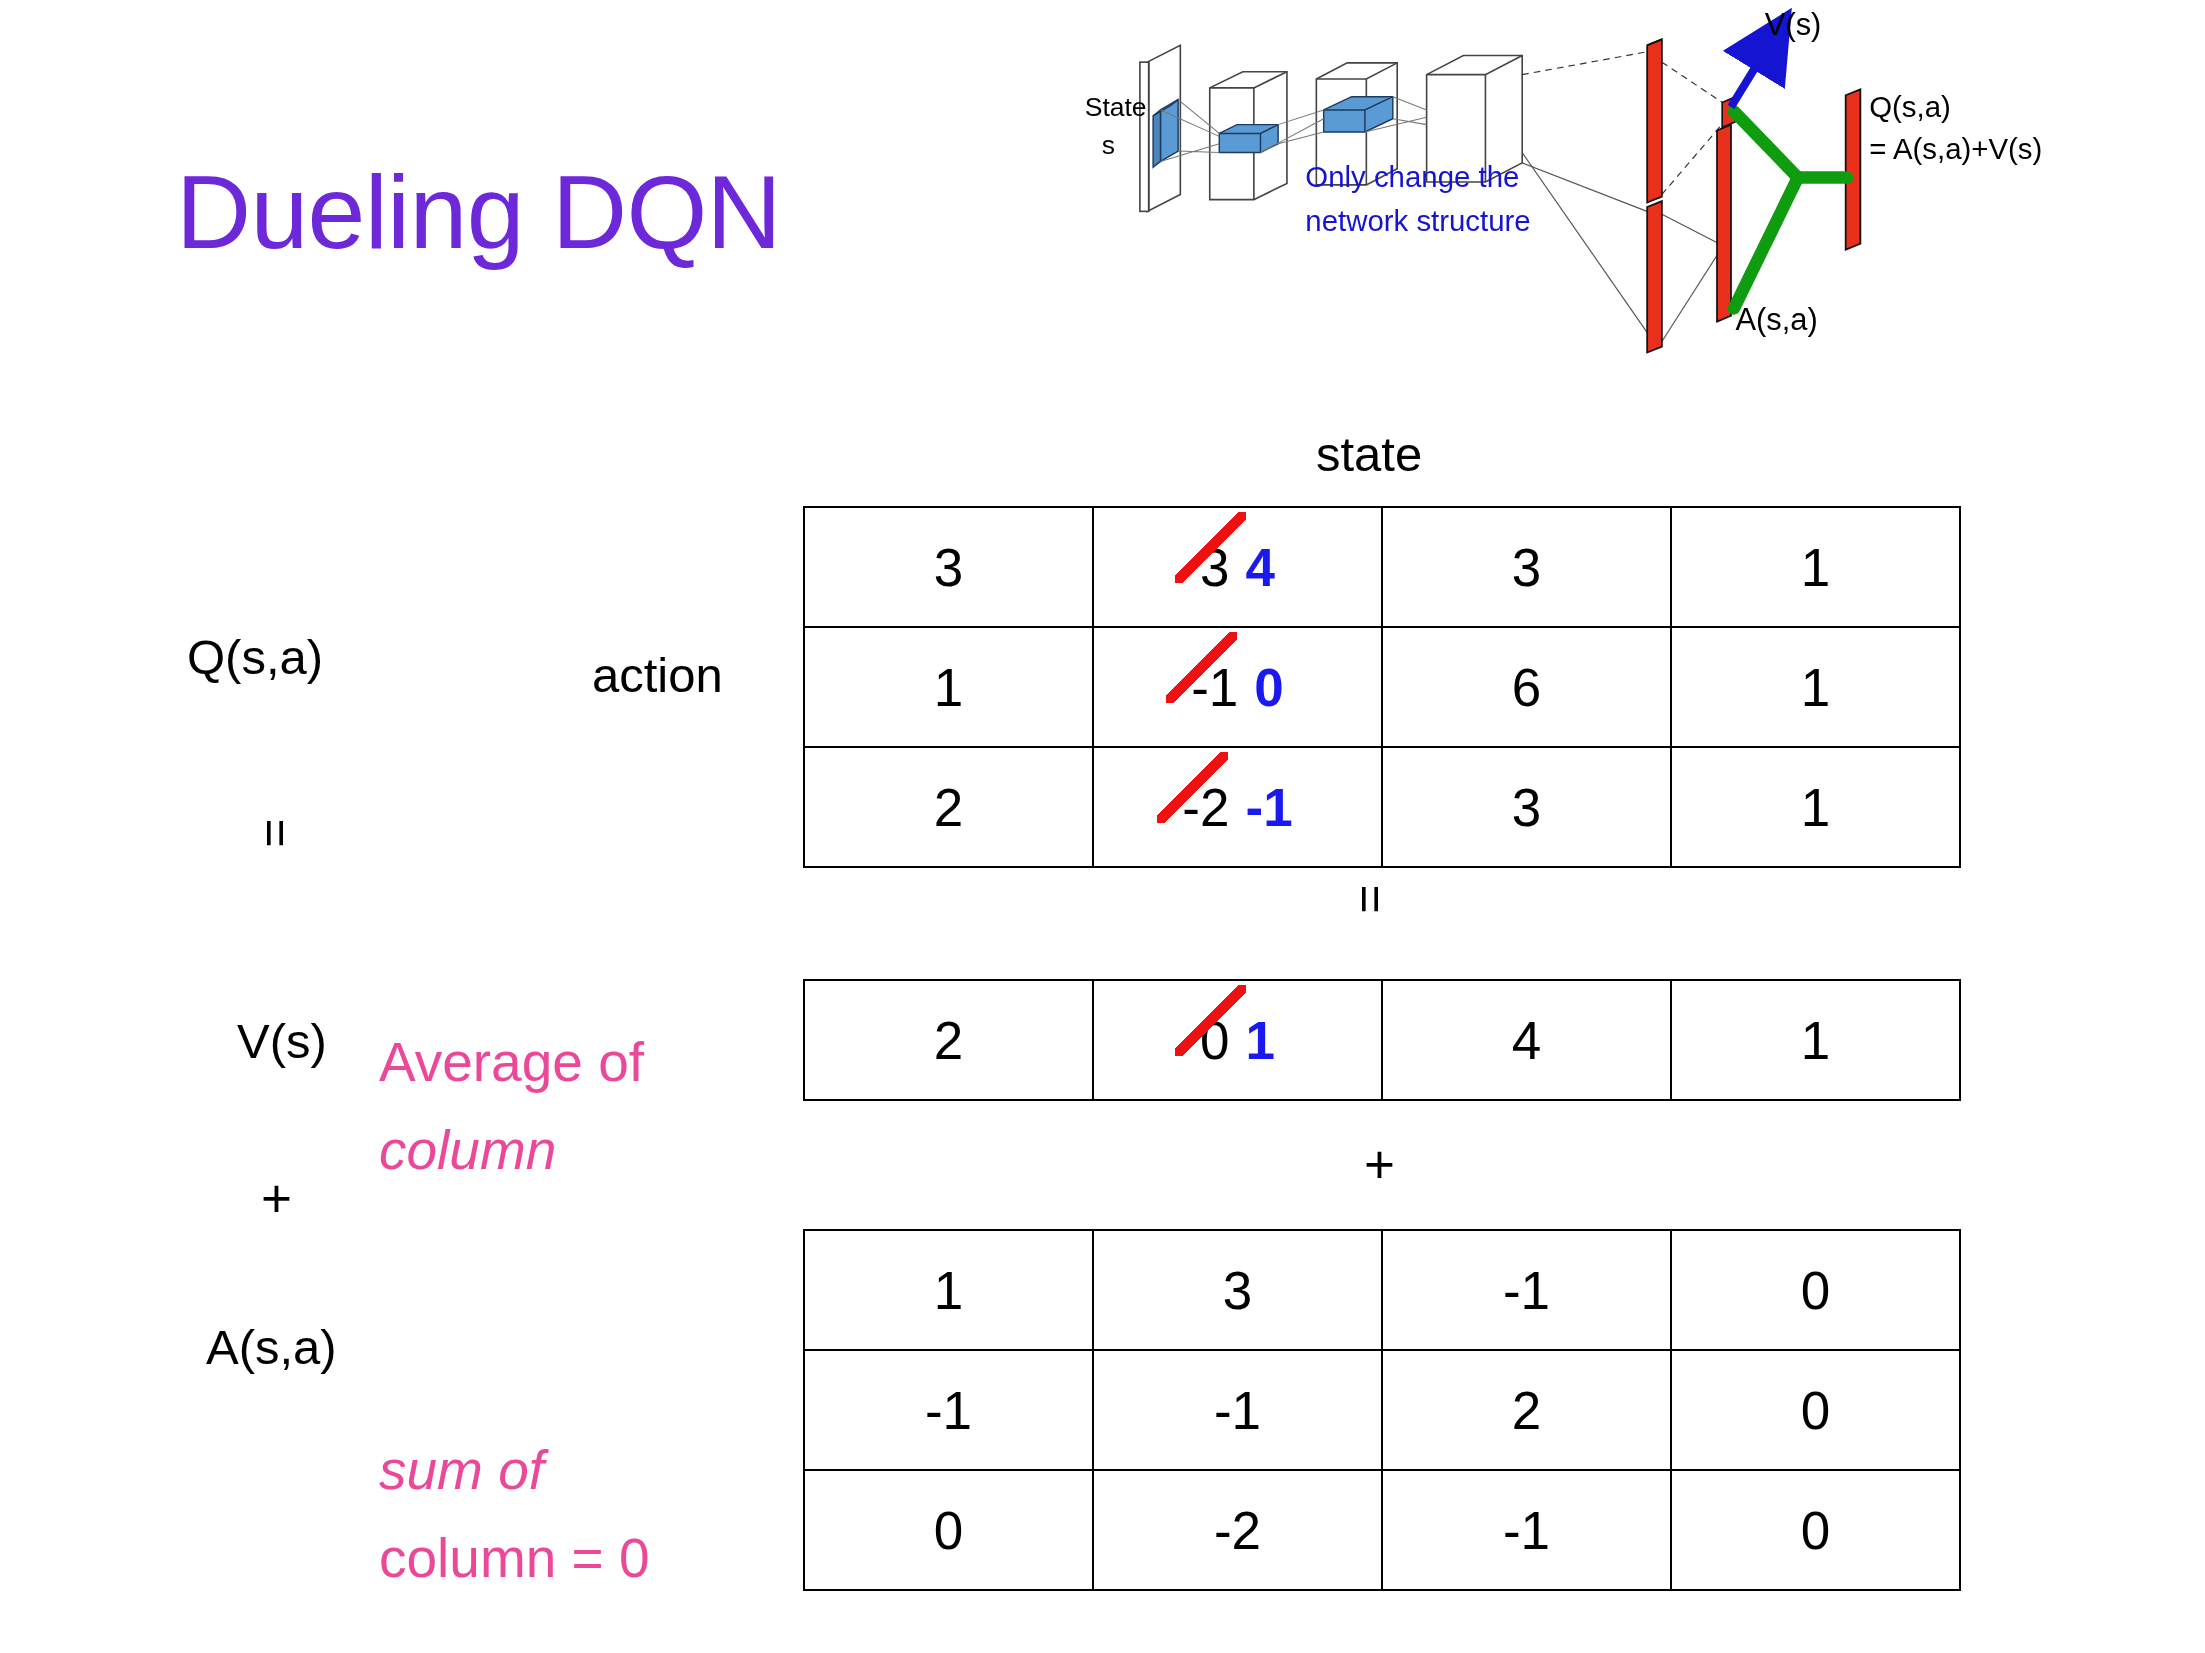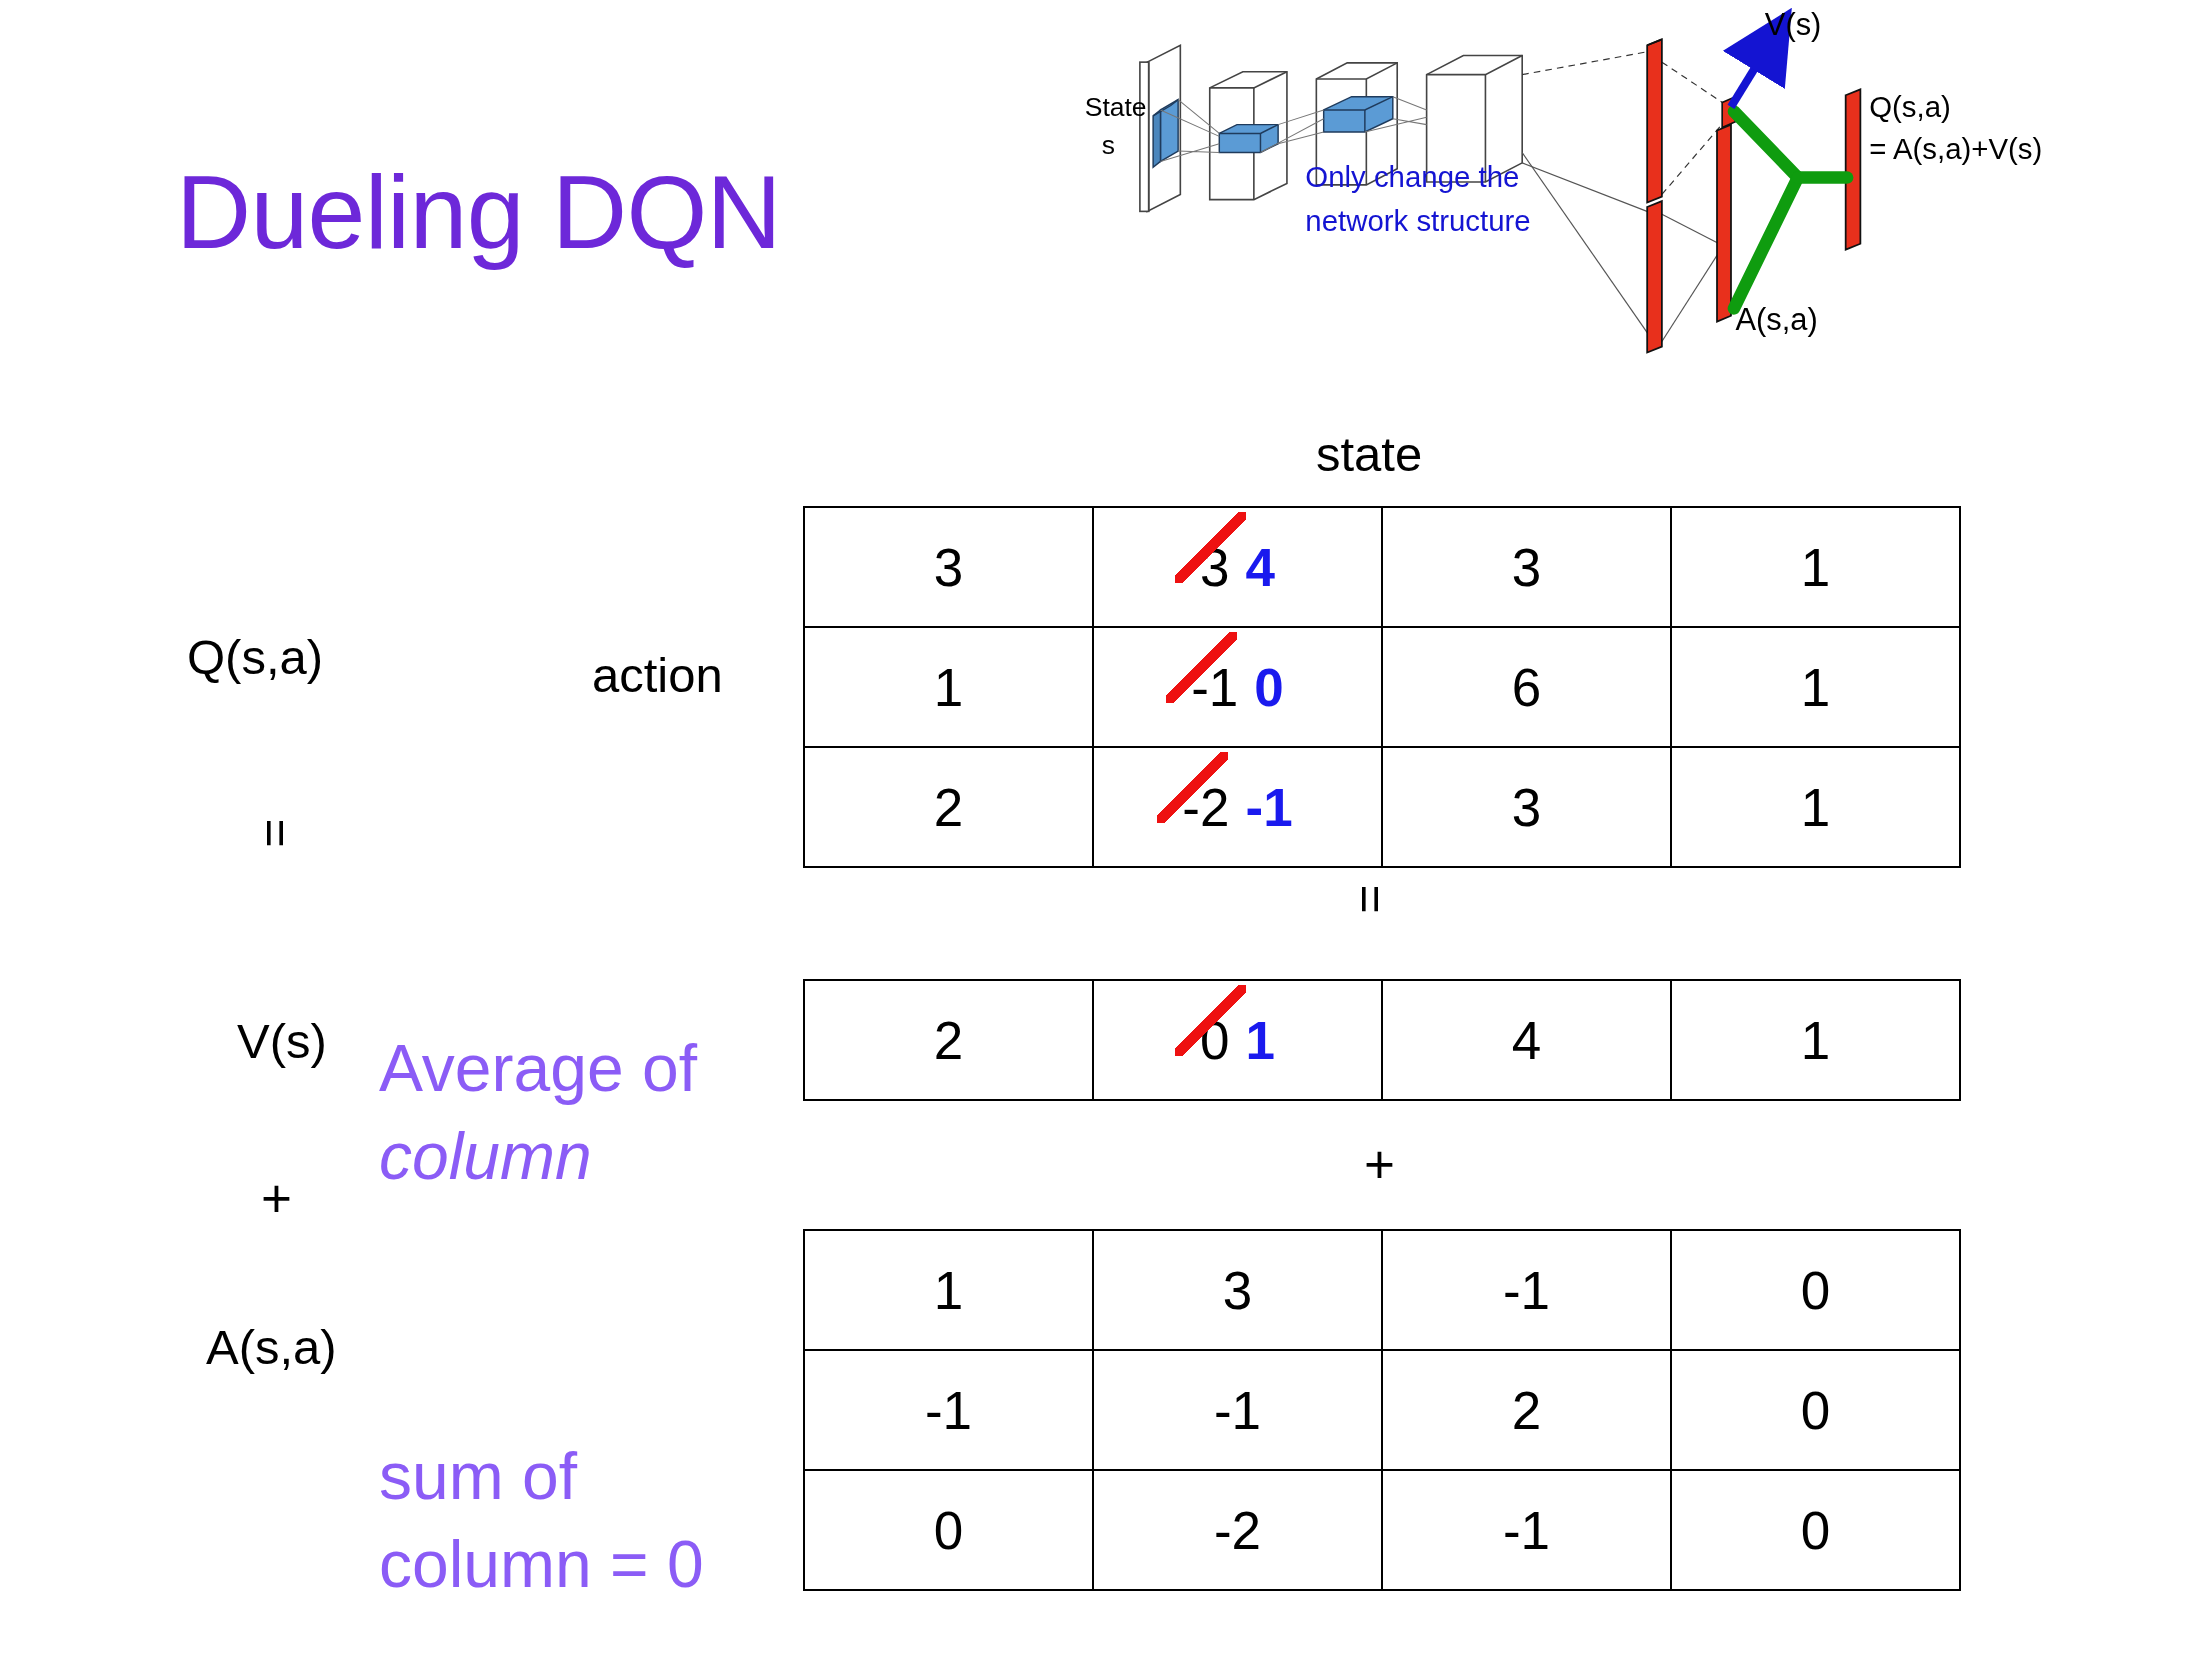--- a/index.html
+++ b/index.html
@@ -18,21 +18,21 @@
   }
 
   
   #network-figure{left:1081px;top:7.4px;width:1125px;height:397px;}
   #network-figure svg{display:block;}
   .diag-txt{font-family:"Liberation Sans","DejaVu Sans",sans-serif;fill:#000;}
   .diag-blue{fill:#1414d2;}
 
   
   .lbl{font-size:49px;line-height:1.18;color:#000;white-space:nowrap;}
-  .lbl-blue{color:#8b5cf6;font-size:66px;line-height:1.2;}
+  .lbl-blue{color:#ec4899;font-size:55px;line-height:1.2;}
   .op{font-size:53px;font-weight:400;color:#000;line-height:1;}
   .op-eq{font-size:50px;color:#000;line-height:1;
          transform:rotate(90deg);transform-origin:center center;display:inline-block;}
 
   
   .tbl{position:absolute;border-collapse:collapse;table-layout:fixed;}
   .tbl td{
     border:2.2px solid #000;
     width:287px;height:118px;
     text-align:center;vertical-align:middle;
@@ -180,21 +180,21 @@
 
 <div class="abs lbl" style="left:237px;top:1013px;">V(s)</div>
 
 <div class="abs lbl-blue" style="left:379px;top:1029px;">Average of</div>
 <div class="abs lbl-blue" style="left:379px;top:1117px;font-style:italic;">column</div>
 
 <div class="abs op" style="left:261px;top:1172px;">+</div>
 
 <div class="abs lbl" style="left:206px;top:1319px;">A(s,a)</div>
 
-<div class="abs lbl-blue" style="left:379px;top:1437px;">sum of</div>
+<div class="abs lbl-blue" style="left:379px;top:1437px;font-style:italic;">sum of</div>
 <div class="abs lbl-blue" style="left:379px;top:1525px;">column = 0</div>
 
 <div class="abs op" style="left:1356px;top:871px;">
   <span class="op-eq">=</span>
 </div>
 <div class="abs op" style="left:1364px;top:1138px;">+</div>
 
 <table class="tbl" id="table-q" style="left:803px;top:506px;">
     <tbody>
       <tr>

